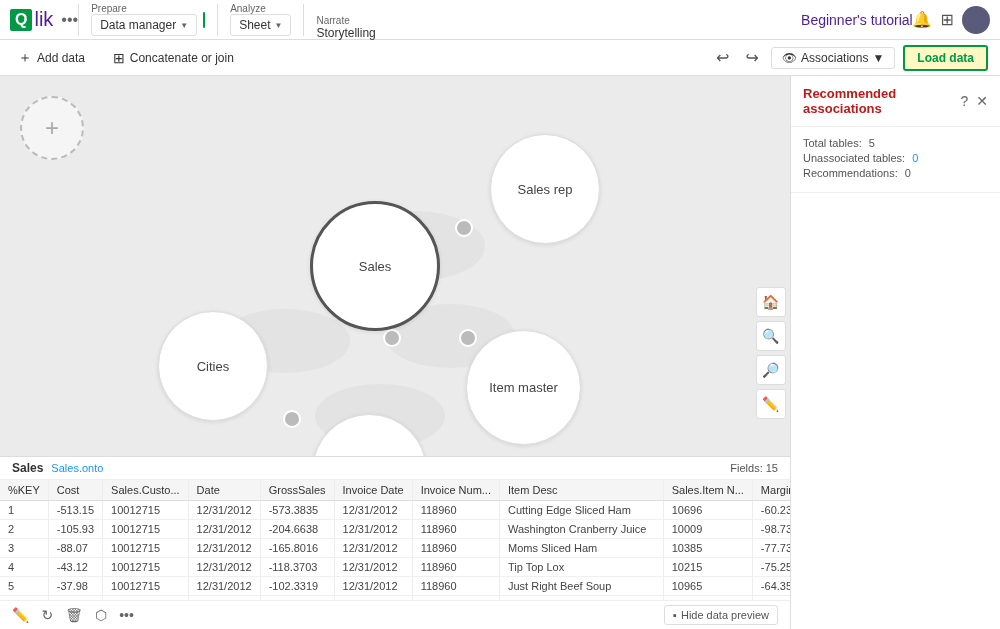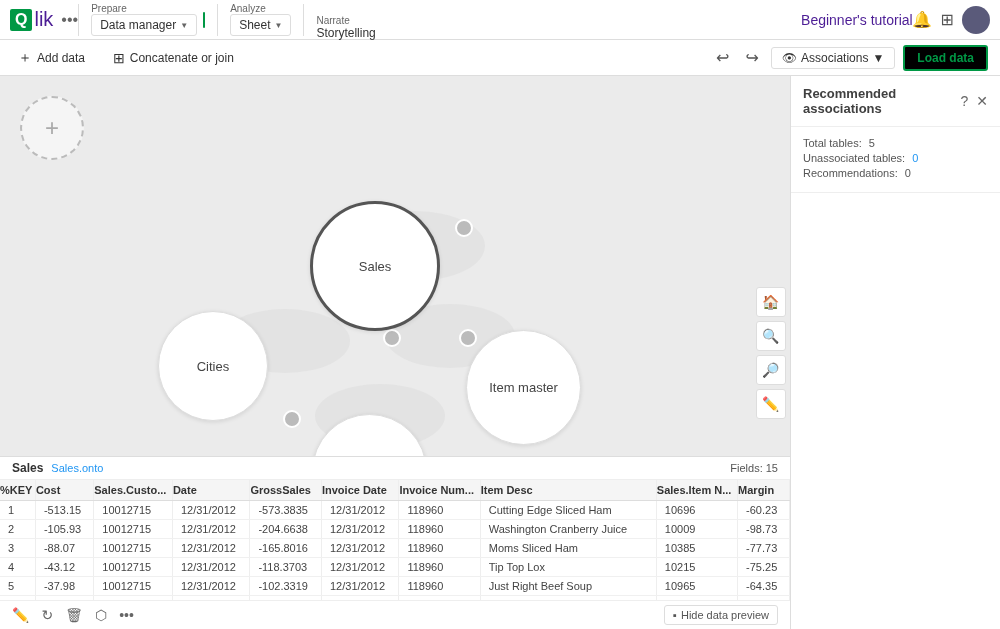--- a/index.html
+++ b/index.html
@@ -40,21 +40,21 @@
     }
     .toolbar-btn .icon { font-size: 14px; }
     .toolbar-right { margin-left: auto; display: flex; align-items: center; gap: 8px; }
     .undo-btn, .redo-btn { background: none; border: none; cursor: pointer; color: #555; font-size: 16px; padding: 4px; }
     .assoc-btn {
       display: flex; align-items: center; gap: 4px; border: 1px solid #ddd;
       background: #fff; border-radius: 3px; padding: 3px 10px; cursor: pointer;
       font-size: 12px; color: #333;
     }
     .load-data-btn {
-      background: #000000; border: 2px solid #009845; color: #009845;
+      background: #fef9c3; border: 2px solid #009845; color: #009845;
       border-radius: 3px; padding: 4px 12px; cursor: pointer; font-size: 12px; font-weight: 600;
     }
 
     
     .main-area { display: flex; height: calc(629px - 40px - 36px); }
 
     
     .canvas-area { flex: 1; background: #ebebeb; position: relative; overflow: hidden; }
 
     
@@ -85,21 +85,21 @@
 
     
     .right-panel {
       width: 210px; background: #fff; border-left: 1px solid #ddd;
       display: flex; flex-direction: column;
     }
     .panel-header {
       display: flex; align-items: center; justify-content: space-between;
       padding: 10px 12px; border-bottom: 1px solid #eee;
     }
-    .panel-title { font-size: 13px; font-weight: 600; color: #404040; }
+    .panel-title { font-size: 13px; font-weight: 600; color: #b91c1c; }
     .panel-header-icons { display: flex; align-items: center; gap: 8px; }
     .panel-icon { cursor: pointer; color: #666; font-size: 14px; }
     .panel-stats { padding: 10px 12px; border-bottom: 1px solid #eee; }
     .stat-line { font-size: 11px; color: #555; margin-bottom: 3px; }
     .stat-val { color: #2196F3; }
     .panel-actions { display: flex; padding: 10px 12px; gap: 8px; border-bottom: 1px solid #eee; }
     .preview-btn {
       flex: 1; border: 1px solid #ddd; background: #fff; border-radius: 3px;
       padding: 5px; cursor: pointer; font-size: 11px; color: #333;
     }
@@ -120,23 +120,23 @@
     .bottom-header {
       display: flex; align-items: center; padding: 4px 12px;
       border-bottom: 1px solid #eee; gap: 8px;
     }
     .bottom-title { font-size: 12px; font-weight: 600; color: #333; }
     .bottom-source { font-size: 11px; color: #2196F3; }
     .bottom-fields { font-size: 11px; color: #555; margin-left: auto; }
 
     .data-table { width: 100%; border-collapse: collapse; font-size: 11px; }
     .data-table th {
-      background: #f5f5f5; text-align: left; padding: 4px 0;
+      background: #f5f5f5; text-align: left; padding: 4px 8px;
       border-bottom: 1px solid #ddd; border-right: 1px solid #eee;
-      color: #333; font-weight: 700; white-space: nowrap;
+      color: #333; font-weight: 400; white-space: nowrap;
     }
     .data-table td {
       padding: 3px 8px; border-bottom: 1px solid #f0f0f0;
       border-right: 1px solid #eee; color: #444; white-space: nowrap;
     }
 
     .bottom-toolbar {
       display: flex; align-items: center; padding: 4px 12px; gap: 12px;
       border-top: 1px solid #eee;
     }
@@ -245,20 +245,23 @@
       <circle cx="464" cy="152" r="8" fill="#bbb" stroke="#fff" stroke-width="2"></circle>
       <circle cx="392" cy="262" r="8" fill="#bbb" stroke="#fff" stroke-width="2"></circle>
       <circle cx="468" cy="262" r="8" fill="#bbb" stroke="#fff" stroke-width="2"></circle>
       <circle cx="292" cy="343" r="8" fill="#bbb" stroke="#fff" stroke-width="2"></circle>
     </svg>
 
     <div class="bubble selected" style="left:310px;top:125px;width:130px;height:130px;">
       <span class="bubble-label">Sales</span>
     </div>
 
+    <div class="bubble" style="left:490px;top:58px;width:110px;height:110px;">
+      <span class="bubble-label">Sales rep</span>
+    </div>
 
     <div class="bubble" style="left:466px;top:254px;width:115px;height:115px;">
       <span class="bubble-label">Item master</span>
     </div>
 
     <div class="bubble" style="left:158px;top:235px;width:110px;height:110px;">
       <span class="bubble-label">Cities</span>
     </div>
 
     <div class="bubble" style="left:312px;top:338px;width:115px;height:115px;">

